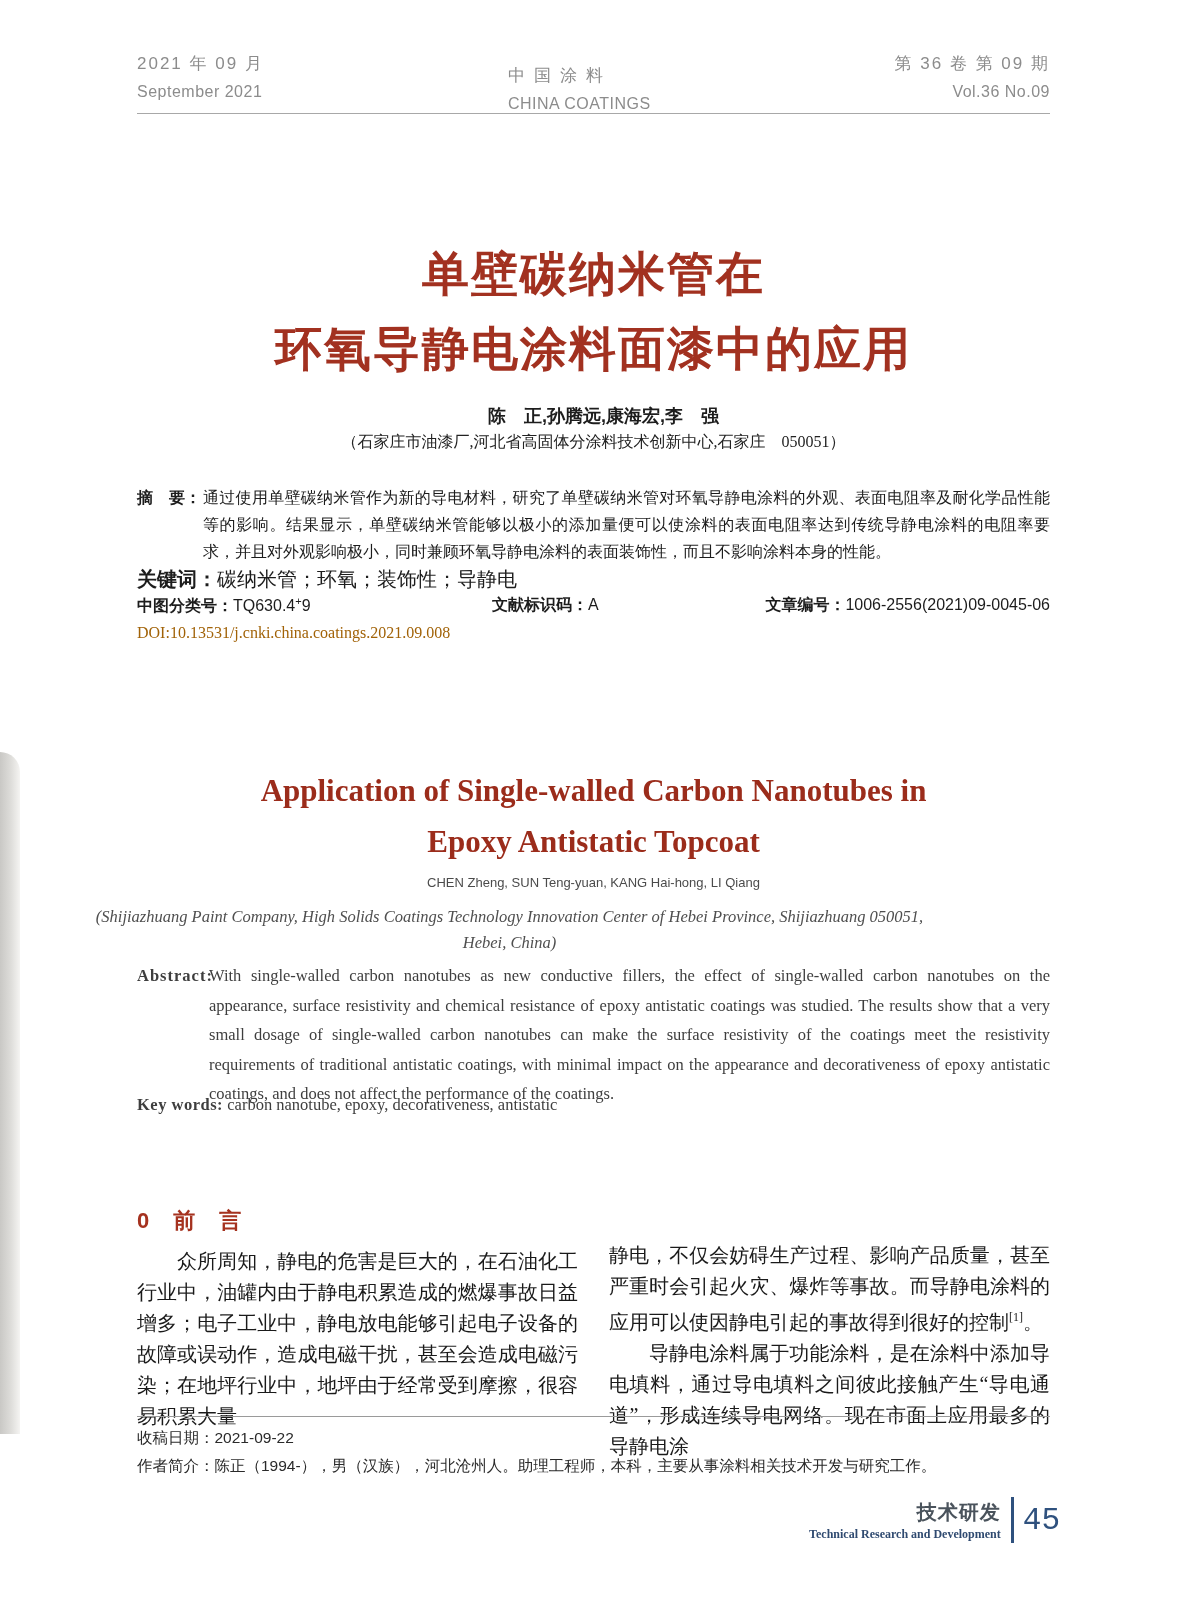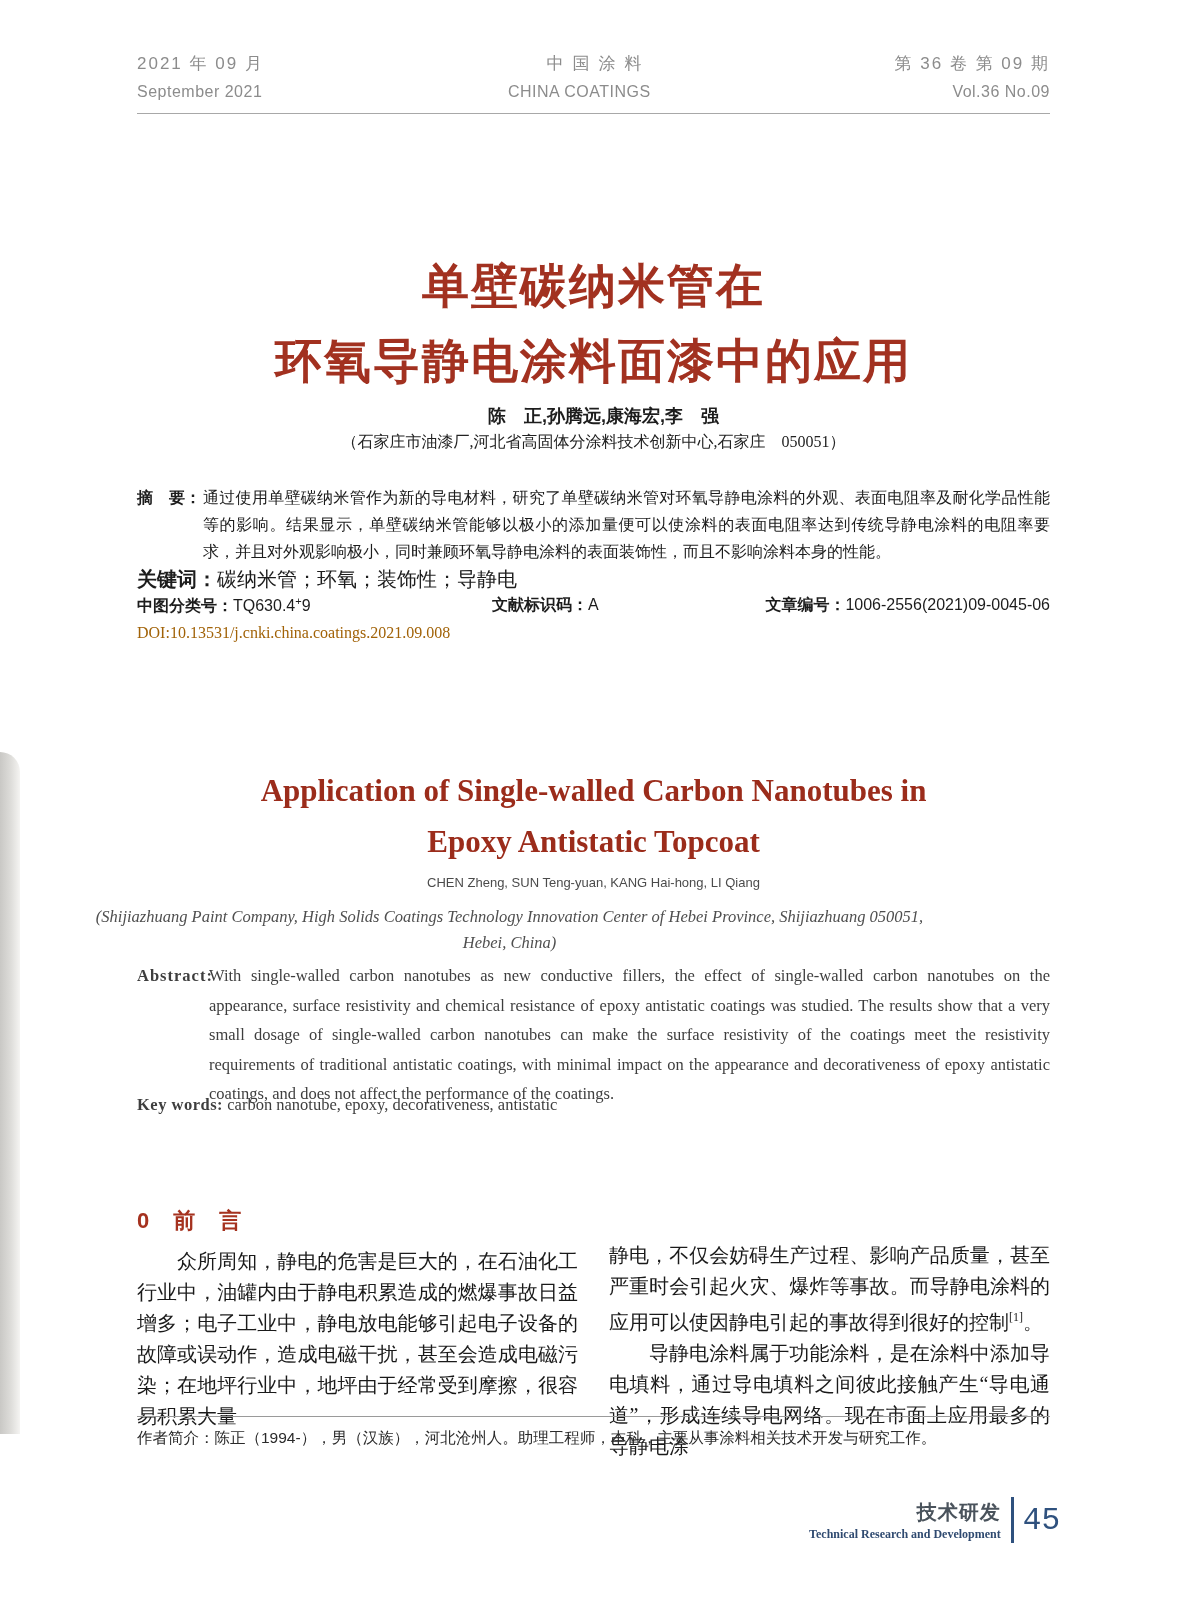--- a/index.html
+++ b/index.html
@@ -18,33 +18,33 @@
     background: linear-gradient(90deg, #c9c8c5 0%, #deddda 55%, #f5f4f2 100%);
     border-top-right-radius: 28px;
   }
 
   
   .page-header {
     position: absolute; left: 137px; width: 913px; top: 50px;
     display: flex; justify-content: space-between; align-items: flex-start;
     color: #8c8c8c; font-size: 17px; line-height: 28px;
   }
-  .page-header .hdr-center { text-align: right; }
+  .page-header .hdr-center { text-align: left; margin-top: 12px; }
   .page-header .hdr-right  { text-align: right; }
   .hdr-cn { letter-spacing: 2px; }
   .hdr-center .hdr-cn { letter-spacing: 9px; }
   .hdr-en { font-size: 16px; letter-spacing: 0.5px; }
   .header-rule {
     position: absolute; left: 137px; width: 913px; top: 113px;
     height: 1px; background: #a8a8a8;
   }
 
   
   .cn-title {
-    position: absolute; left: 0; width: 1187px; top: 248px;
+    position: absolute; left: 0; width: 1187px; top: 236px;
     text-align: center; color: #a23120;
     font-size: 47px; font-weight: bold; line-height: 75px;
     letter-spacing: 2px;
   }
   .cn-authors {
     position: absolute; left: 0; width: 1187px; top: 404px;
     text-align: center; font-size: 18px; font-weight: bold; color: #1d1d1d; padding-left: 20px;
   }
   .cn-affil {
     position: absolute; left: 0; width: 1187px; top: 432px;
@@ -238,20 +238,23 @@
       <div class="body-text">
         <p><span>静电，不仅会妨碍生产过程、影响产品质量，甚至严重时会引起火灾、爆炸等事故。而导静电涂料的应用可以使因静电引起的事故得到很好的控制</span><sup>[1]</sup><span>。</span></p>
         <p class="indent">导静电涂料属于功能涂料，是在涂料中添加导电填料，通过导电填料之间彼此接触产生“导电通道”，形成连续导电网络。现在市面上应用最多的导静电涂</p>
       </div>
     </div>
   </div>
 
   <div class="footnote-rule"></div>
   <div class="footnotes">
     <div>
+      <span>收稿日期：</span><span>2021-09-22</span>
+    </div>
+    <div>
       <span>作者简介：</span><span>陈正（1994-），男（汉族），河北沧州人。助理工程师，本科，主要从事涂料相关技术开发与研究工作。</span>
     </div>
   </div>
 
   <div class="footer-block">
     <div class="footer-labels">
       <div class="footer-cn">技术研发</div>
       <div class="footer-en">Technical Research and Development</div>
     </div>
     <div class="footer-bar"></div>

